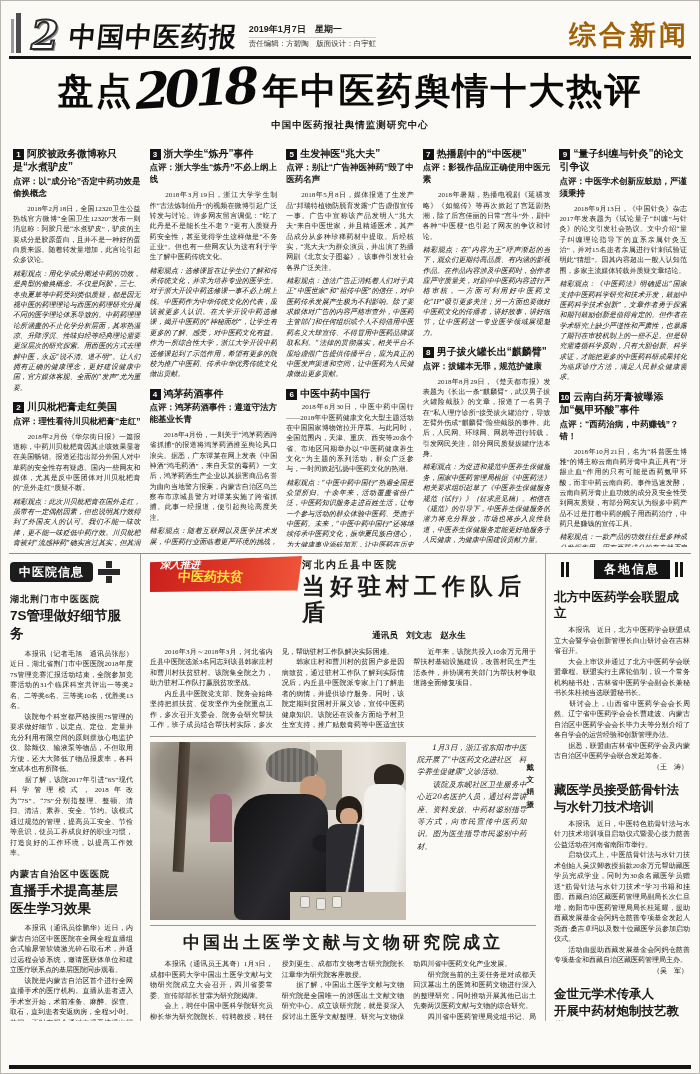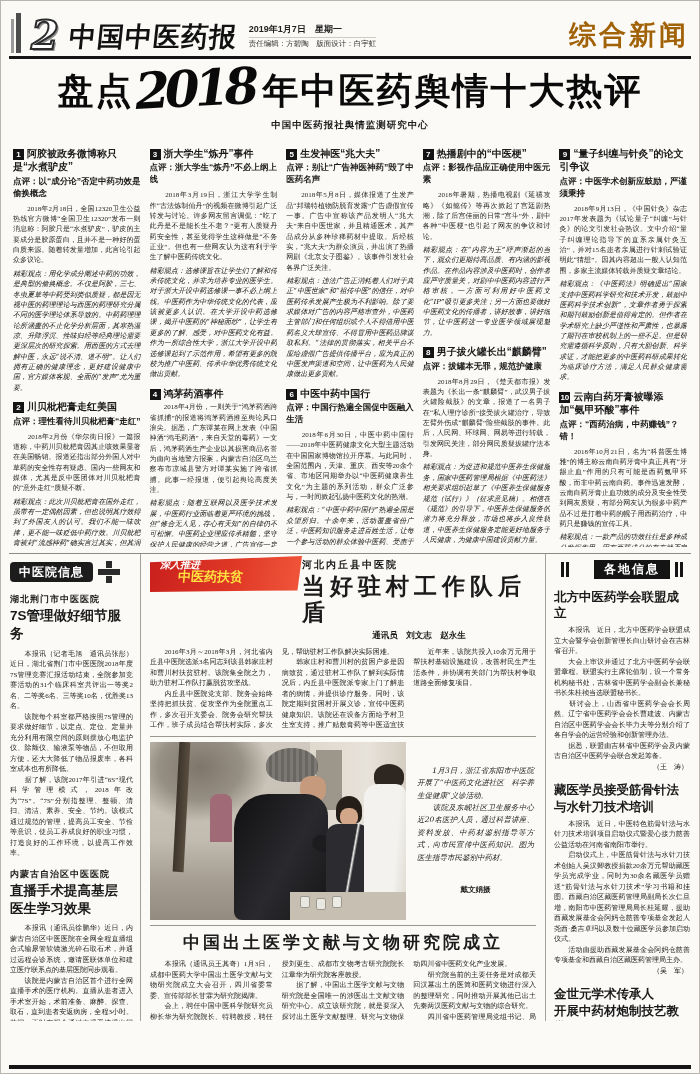--- a/index.html
+++ b/index.html
@@ -69,21 +69,21 @@
   .mid-kicker { font:bold 10px/1.3 "Liberation Serif", serif; letter-spacing:2px; margin-top:2px; }
   .mid-title { font:900 23px/1.15 "Liberation Sans", sans-serif; letter-spacing:5px; margin-top:2px; }
   .mid-byline { text-align:center; font:bold 8.5px/1.4 "Liberation Serif", serif; margin:4px 0 5px 152px; }
   .mid-cols { display:flex; gap:9px; height:84px; overflow:hidden; }
   .mid-col { flex:1 1 0; font:7px/1.5 "Liberation Serif", serif; text-align:justify;
              white-space:pre-line; overflow:hidden; color:#222; }
   .midrule { border:none; border-top:1px solid #9a978f; margin:5px 0; }
   .photo-row { display:flex; gap:9px; height:178px; }
   .photo { position:relative; width:256px; overflow:hidden; background:linear-gradient(180deg,#cfc9bf 0%,#c2bbb0 55%,#a59d92 78%,#938b80 100%); }
   .ph-el { position:absolute; }
-  .caption-block { flex:1 1 0; display:flex; flex-direction:column; justify-content:center;
+  .caption-block { flex:1 1 0; display:flex; flex-direction:row; justify-content:center;
                    font:italic 7.5px/1.65 "DejaVu Serif", serif; white-space:pre-line;
                    text-align:justify; color:#222; padding:0 2px; }
   .credit { text-align:center; font-style:normal; font-weight:bold; margin-top:20px; }
   .res-title { text-align:center; font:900 17px/1.2 "Liberation Sans", sans-serif;
                letter-spacing:3px; margin:7px 0 6px; }
   .res-cols { display:flex; gap:9px; height:92px; overflow:hidden; }
   
   .reg-hdr { display:flex; align-items:center; justify-content:center; gap:5px; margin:2px 0 6px; }
   .dbar { width:8px; height:15px; border-left:3px solid #141414; border-right:3px solid #141414; }
   .reg-label { background:#141414; color:#fff; font:bold 12px/19px "Liberation Sans", sans-serif;
@@ -135,34 +135,34 @@
     </div>
     <div class="f-col">
       <div class="f-item">
         <div class="f-ititle"><span class="badge">3</span><span>浙大学生“炼丹”事件</span></div>
         <div class="f-comment">点评：浙大学生“炼丹”不必上纲上线</div>
         <p class="f-body">　　2018年3月19日，浙江大学学生制作“古法炼制仙丹”的视频在微博引起广泛转发与讨论。许多网友留言调侃：“吃了此丹是不是能长生不老？”更有人质疑丹药安全性，甚至觉得学生这样做是“不务正业”。但也有一些网友认为这有利于学生了解中医药传统文化。</p>
         <p class="f-high">精彩观点：选修课旨在让学生们了解和传承传统文化，并非为培养专业的医学生。对于浙大开设中药选修课一事不必上纲上线。中医药作为中华传统文化的代表，应该被更多人认识。在大学开设中药选修课，揭开中医药的“神秘面纱”，让学生有更多的了解、感受，对中医药文化有益。作为一所综合性大学，浙江大学开设中药选修课起到了示范作用，希望有更多的院校为推广中医药、传承中华优秀传统文化做出贡献。</p>
       </div>
       <div class="f-item">
         <div class="f-ititle"><span class="badge">4</span><span>鸿茅药酒事件</span></div>
+        <div class="f-comment">点评：鸿茅药酒事件：遵道守法方能基业长青</div>
         <p class="f-body">　　2018年4月份，一则关于“鸿茅药酒跨省抓捕”的报道将鸿茅药酒推至舆论风口浪尖。据悉，广东谭某在网上发表《中国神酒“鸿毛药酒”，来自天堂的毒药》一文后，鸿茅药酒生产企业以其损害商品名誉为由向当地警方报案，内蒙古自治区乌兰察布市凉城县警方对谭某实施了跨省抓捕。此事一经报道，便引起舆论高度关注。</p>
         <p class="f-high">精彩观点：随着互联网以及医学技术发展，中医药行业面临着更严环境的挑战，但“修合无人见，存心有天知”的自律仍不可松懈。中医药企业理应传承精髓，坚守保护人民健康的经营之道，广告宣传一定要依法依规开展。唯有如此，中医药企业才能获得长足进步，取得长久发展。</p>
       </div>
     </div>
     <div class="f-col">
       <div class="f-item">
         <div class="f-ititle"><span class="badge">5</span><span>生发神医“兆大夫”</span></div>
         <div class="f-comment">点评：别让“广告神医神药”毁了中医药名声</div>
         <p class="f-body">　　2018年5月8日，媒体报道了生发产品“邦瑞特植物防脱育发露”广告虚假宣传一事。广告中宣称该产品发明人“兆大夫”来自中医世家，并且精通医术，其产品成分从多种珍稀药材中提取。后经核实，“兆大夫”为群众演员，并出演了热播网剧《北京女子图鉴》。该事件引发社会各界广泛关注。</p>
         <p class="f-high">精彩观点：违法广告正消耗着人们对于真正“中医世家”和“祖传中医”的信任，对中医药传承发展产生极为不利影响。除了要求媒体对广告的内容严格审查外，中医药主管部门和任何组织或个人不得借用中医药名义大肆宣传、不得冒用中医药品牌谋取私利。“法律的贯彻落实，相关平台不应给虚假广告提供传播平台，应为真正的中医发声渠道和空间，让中医药为人民健康做出更多贡献。</p>
       </div>
       <div class="f-item">
         <div class="f-ititle"><span class="badge">6</span><span>中医中药中国行</span></div>
-        <div class="f-comment">点评：中国行热遍全国促中医融入生活</div>
         <p class="f-body">　　2018年6月30日，中医中药中国行——2018年中医药健康文化大型主题活动在中国国家博物馆拉开序幕。与此同时，全国范围内，天津、重庆、西安等20余个省、市地区同期举办以“中医药健康养生文化”为主题的系列活动，群众广泛参与，一时间掀起弘扬中医药文化的热潮。</p>
         <p class="f-high">精彩观点：“中医中药中国行”热遍全国是众望所归。十余年来，活动覆盖省份广泛，中医药知识服务走进百姓生活，让每一个参与活动的群众体验中医药、受惠于中医药。未来，“中医中药中国行”还将继续传承中医药文化，振华夏民族自信心，为大健康事业添砖加瓦，让中医药在历史长河中历久弥新，造福百姓。</p>
       </div>
     </div>
     <div class="f-col">
       <div class="f-item">
         <div class="f-ititle"><span class="badge">7</span><span>热播剧中的“中医梗”</span></div>
         <div class="f-comment">点评：影视作品应正确使用中医元素</div>
         <p class="f-body">　　2018年暑期，热播电视剧《延禧攻略》《如懿传》等再次掀起了宫廷剧热潮，除了后宫佳丽的日常“宫斗”外，剧中各种“中医梗”也引起了网友的争议和讨论。</p>
         <p class="f-high">精彩观点：在“内容为王”呼声渐起的当下，观众们更期待高品质、有内涵的影视作品。在作品内容涉及中医药时，创作者应严守质量关，对剧中中医药内容进行严格审核，一方面可利用好中医药文化“IP”吸引更多关注；另一方面也要做好中医药文化的传播者，讲好故事，讲好细节，让中医药这一专业医学领域展现魅力。</p>

